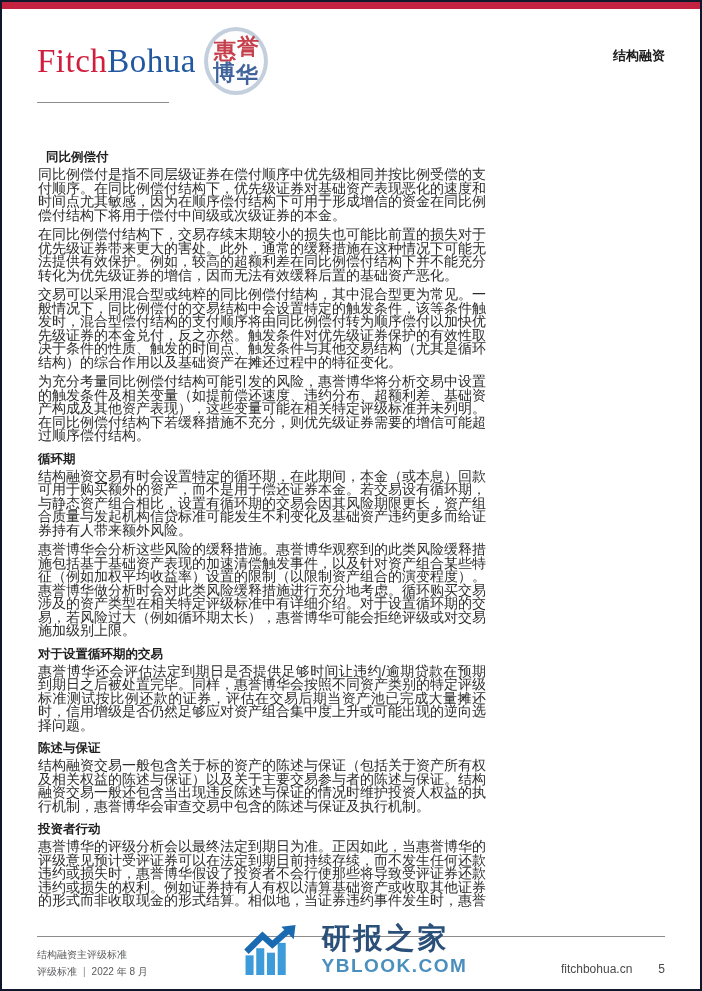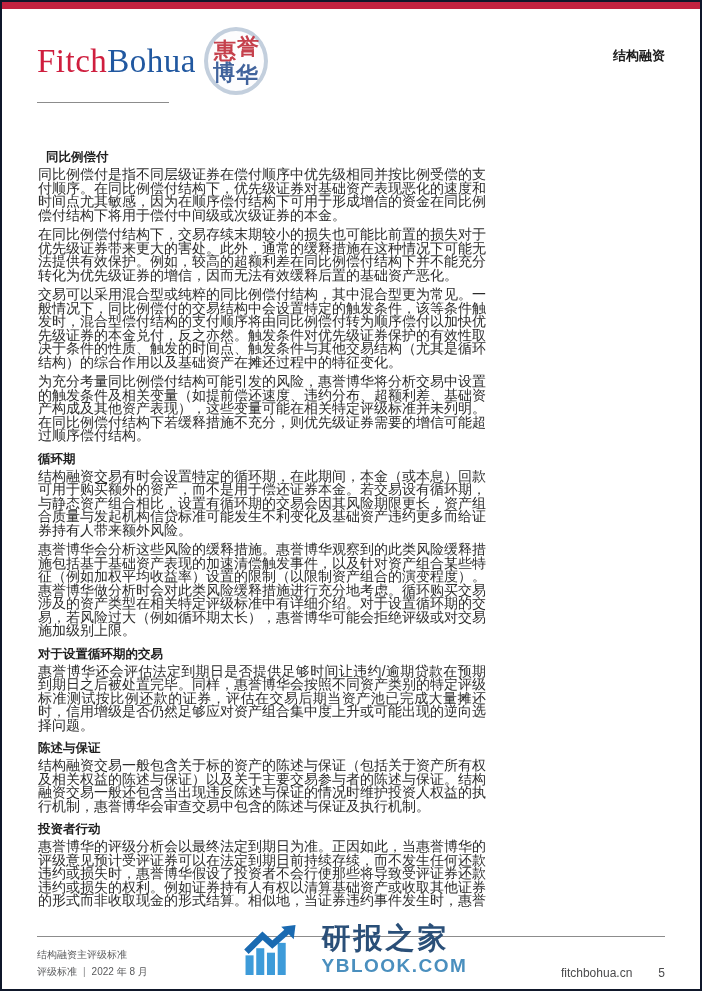--- a/index.html
+++ b/index.html
@@ -108,21 +108,21 @@
     left: 35px; right: 35px;
     top: 934px;
     border-top: 1px solid #8c8c8c;
   }
   .footer {
     position: absolute;
     left: 35px; right: 35px;
     top: 944px;
     display: flex;
     justify-content: space-between;
-    align-items: flex-end;
+    align-items: center;
     font-size: 10px;
     color: #58595b;
   }
   .footer-left { line-height: 17px; }
   .footer-left .sep { padding: 0 6px; color: #8a8b8d; }
   .footer-right {
     display: flex;
     gap: 26px;
     padding-top: 12px;
     color: #4a4a4c;

